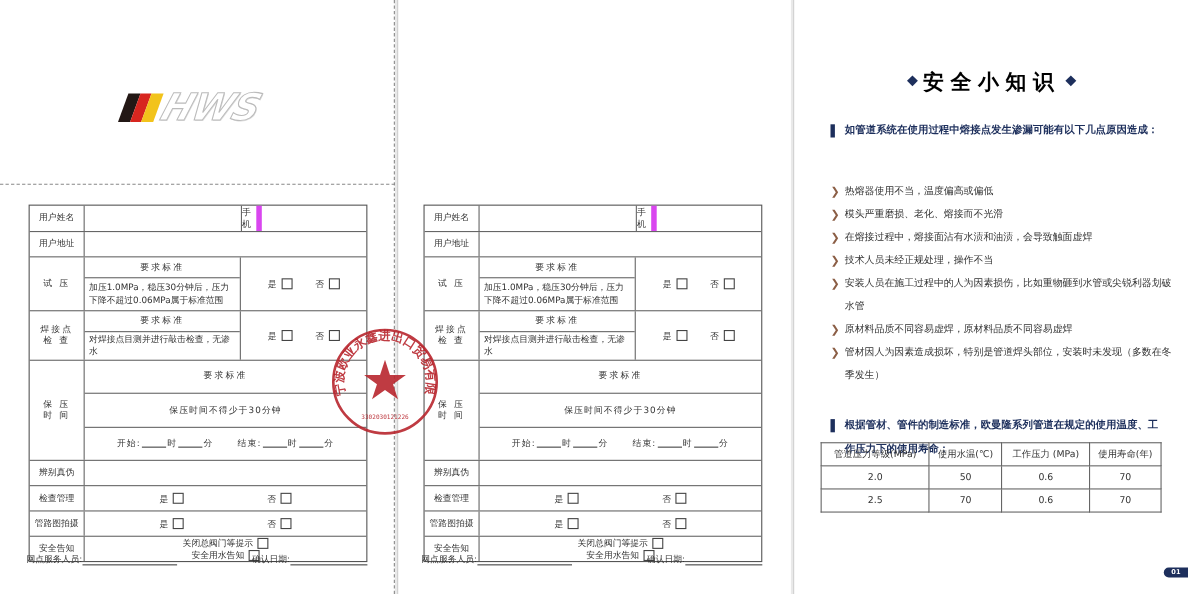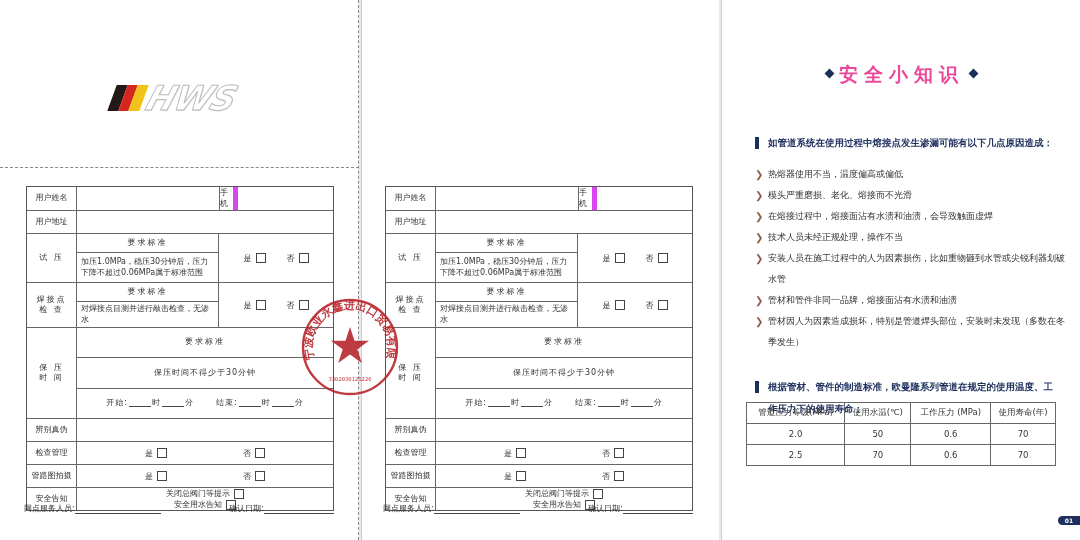--- a/index.html
+++ b/index.html
@@ -54,25 +54,25 @@
   .footer-sign .line { display: inline-block; border-bottom: 1px solid #444; height: 9px; }
   .page-left .sign-staff { left: 24px; }
   .page-left .sign-date { left: 229px; }
   .page-mid .sign-staff { left: 21px; }
   .page-mid .sign-date { left: 226px; }
 
   
   .stamp { position: absolute; left: 300px; top: 297px; width: 100px; height: 100px; pointer-events: none; }
 
   
-  .title { position: absolute; left: 0; width: 359px; top: 62px; text-align: center; font-size: 19px; font-weight: bold; color: #ec4899; letter-spacing: 6px; }
+  .title { position: absolute; left: 0; width: 359px; top: 62px; text-align: center; font-size: 19px; font-weight: bold; color: #000000; letter-spacing: 6px; }
   .title .diamond { display: inline-block; width: 7px; height: 7px; background: #1d2f5c; transform: rotate(45deg); vertical-align: middle; margin: 0 6px 4px; }
   .section-head { position: absolute; left: 33px; width: 300px; font-size: 9.5px; font-weight: bold; color: #1d2f5c; line-height: 22px; padding-left: 13px; }
   .section-head::before { content: ""; position: absolute; left: 0; top: 5px; width: 4px; height: 12px; background: #1d2f5c; }
-  .sh1 { top: 132px; }
+  .sh1 { top: 108px; }
   .sh2 { top: 376px; }
   .bullets { position: absolute; left: 33px; top: 164px; width: 310px; list-style: none; font-size: 9px; color: #333; }
   .bullets li { position: relative; padding-left: 13px; line-height: 21px; }
   .bullets li .arrow { position: absolute; left: 0; top: 0; color: #8b5e45; font-size: 10px; font-weight: bold; }
   .life-table { position: absolute; left: 24px; top: 402px; width: 310px; border-collapse: collapse; font-size: 8.5px; color: #333; border: 1.5px solid #555; }
   .life-table th, .life-table td { border: 1px solid #666; height: 21px; text-align: center; font-weight: normal; }
   .page-num { position: absolute; right: 0; top: 516px; width: 22px; height: 9px; background: #1d2f5c; color: #fff; font-size: 6px; font-weight: bold; border-radius: 5px 0 0 5px; display: flex; align-items: center; justify-content: center; }
 </style>
 </head>
 <body>
@@ -359,21 +359,21 @@
   </div>
 
   <div class="section-head sh1">如管道系统在使用过程中熔接点发生渗漏可能有以下几点原因造成：</div>
 
   <ul class="bullets">
     <li><span class="arrow">❯</span><span>热熔器使用不当，温度偏高或偏低</span></li>
     <li><span class="arrow">❯</span><span>模头严重磨损、老化、熔接而不光滑</span></li>
     <li><span class="arrow">❯</span><span>在熔接过程中，熔接面沾有水渍和油渍，会导致触面虚焊</span></li>
     <li><span class="arrow">❯</span><span>技术人员未经正规处理，操作不当</span></li>
     <li><span class="arrow">❯</span><span>安装人员在施工过程中的人为因素损伤，比如重物砸到水管或尖锐利器划破水管</span></li>
-    <li><span class="arrow">❯</span><span>管材和管件非同一品牌，熔接面沾有水渍和油渍</span></li>
+    <li><span class="arrow">❯</span><span>原材料品质不同容易虚焊，原材料品质不同容易虚焊</span></li>
     <li><span class="arrow">❯</span><span>管材因人为因素造成损坏，特别是管道焊头部位，安装时未发现（多数在冬季发生）</span></li>
   </ul>
 
   <div class="section-head sh2">根据管材、管件的制造标准，欧曼隆系列管道在规定的使用温度、工作压力下的使用寿命：</div>
 
   <table class="life-table">
     <thead>
       <tr>
         <th>管道压力等级(MPa)</th>
         <th>使用水温(℃)</th>

